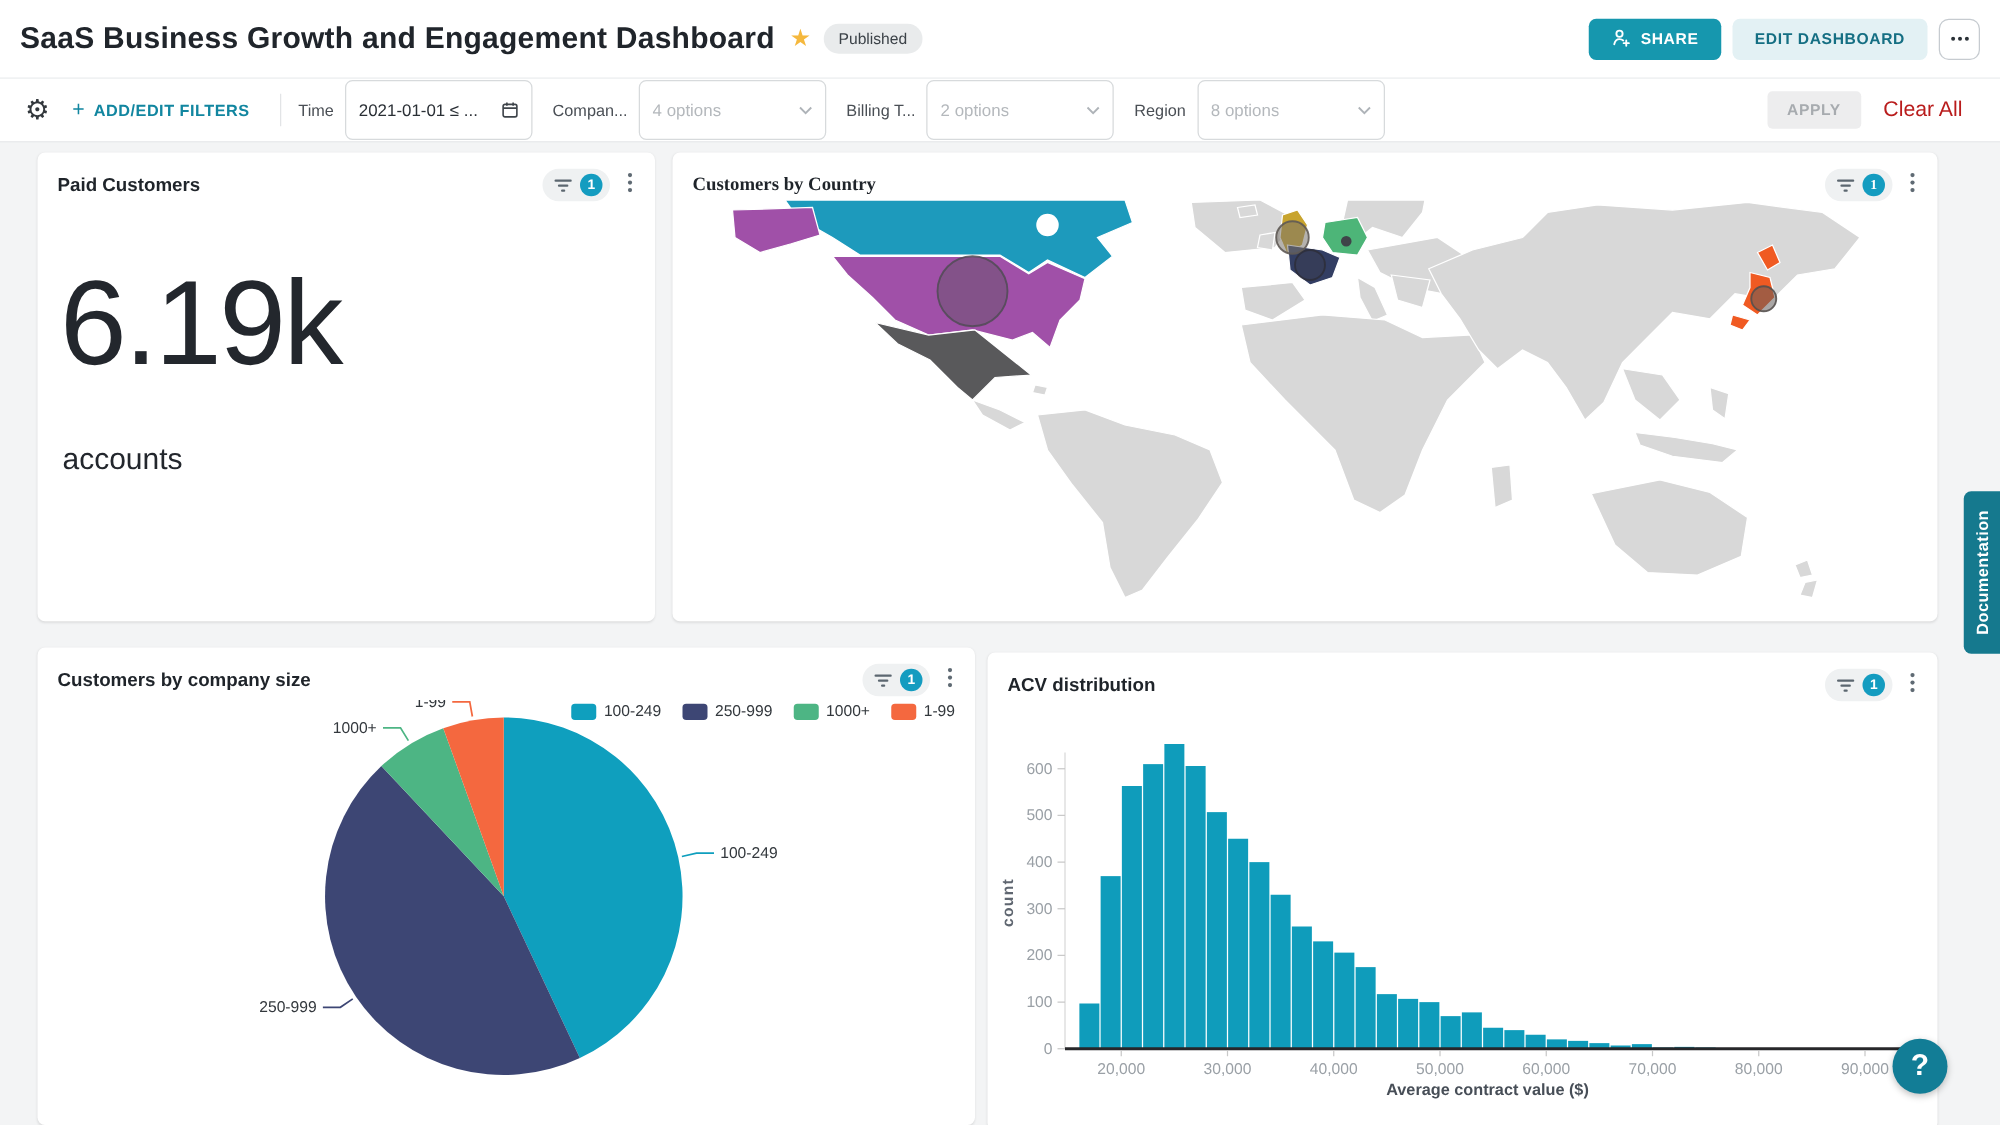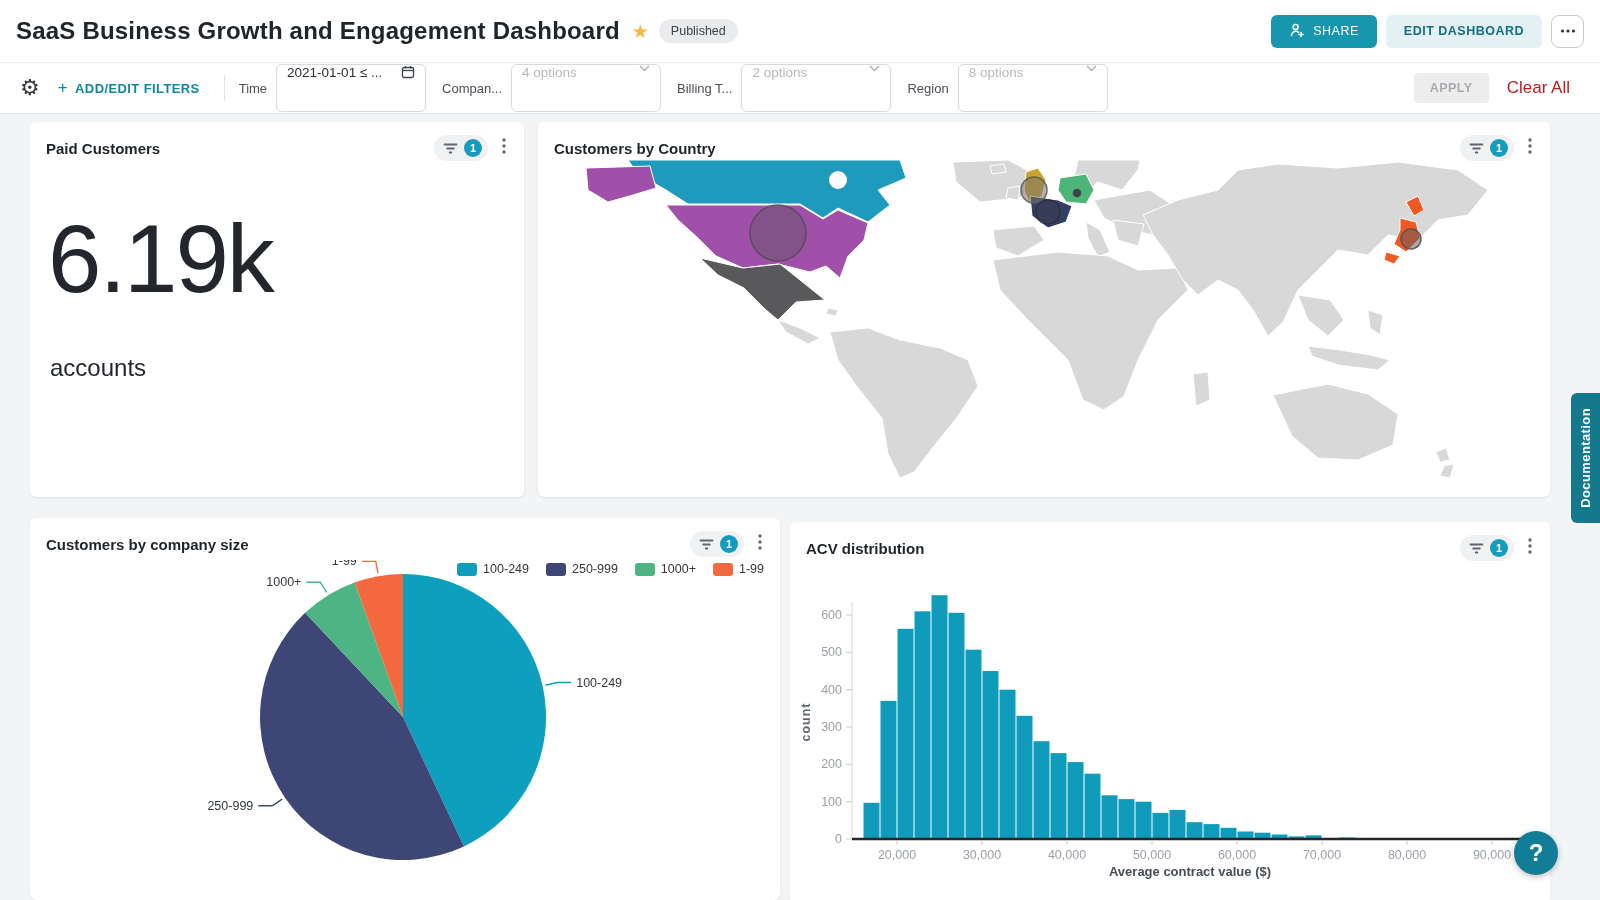--- a/index.html
+++ b/index.html
@@ -9,52 +9,52 @@
   
   .topbar { position:absolute; top:0; left:0; width:1600px; height:62px; background:#fff;
             display:flex; align-items:center; padding:0 16px; z-index:5; }
   .page-title { font-size:24px; font-weight:700; color:#20252b; letter-spacing:.2px; }
   .star { color:#f5b83d; font-size:19px; margin-left:12px; }
   .pub-badge { margin-left:10px; background:#e9ebec; color:#3c4248; font-size:12.5px;
                padding:5px 12px; border-radius:13px; }
   .topbar-actions { margin-left:auto; display:flex; align-items:center; gap:9px; }
   .btn-share { display:flex; align-items:center; gap:8px; background:#1697ae; color:#fff;
                border:none; border-radius:6px; height:33px; padding:0 18px; font-size:12.5px;
-               font-weight:400; letter-spacing:.5px; cursor:pointer; }
+               font-weight:700; letter-spacing:.5px; cursor:pointer; }
   .btn-edit { background:#e3f1f4; color:#156f83; border:none; border-radius:6px; height:33px;
               padding:0 18px; font-size:12.5px; font-weight:700; letter-spacing:.5px; cursor:pointer; }
   .btn-more { width:33px; height:33px; background:#fff; border:1px solid #c6cbd0; border-radius:8px;
               display:flex; align-items:center; justify-content:center; cursor:pointer; }
 
   
   .filterbar { position:absolute; top:62px; left:0; width:1600px; height:52px; background:#fff;
                border-top:1px solid #eceeef; border-bottom:1px solid #e3e5e7;
                display:flex; align-items:center; padding:0 16px; z-index:5; }
   .gear { font-size:22px; color:#33383d; margin:0 8px 0 4px; cursor:pointer; line-height:1; }
   .addedit { display:flex; align-items:center; gap:7px; color:#1286a0; font-size:13px; font-weight:700;
              letter-spacing:.4px; margin:0 10px; cursor:pointer; }
   .addedit .plus { font-size:17px; font-weight:400; }
   .fdivider { width:1px; height:26px; background:#e2e4e6; margin:0 14px; }
   .filter-item { display:flex; align-items:center; margin-right:16px; }
   .filter-label { font-size:13px; color:#4a4f55; margin-right:9px; white-space:nowrap; }
-  .filter-control { display:flex; align-items:flex-start; justify-content:space-between; width:150px;
+  .filter-control { display:flex; align-items:center; justify-content:space-between; width:150px;
                     height:48px; border:1px solid #d7dadc; border-radius:6px; padding:0 10px;
                     background:#fff; cursor:pointer; }
   .filter-control .val { font-size:13.5px; color:#2a2f35; white-space:nowrap; overflow:hidden; }
   .filter-control .val.ph { color:#b4b8bc; }
   .apply-wrap { margin-left:auto; display:flex; align-items:center; gap:18px; padding-right:14px;justify-content:flex-end; }
   .btn-apply { background:#ededee; color:#a7abaf; border:none; border-radius:4px; height:30px;
                padding:0 16px; font-size:12.5px; font-weight:700; letter-spacing:.5px; }
   .clear-all { font-size:17px; color:#b91c1c; cursor:pointer; }
 
   
   .main { position:absolute; top:114px; left:0; width:1316px; height:786px; }
   .card { position:absolute; background:#fff; border-radius:6px; box-shadow:0 1px 2px rgba(0,0,0,.09); overflow:hidden; }
   #card-kpi  { left:30px;  top:8px;   width:494px;  height:375px; }
-  #card-map  { left:538px; top:8px;   width:1012px; height:375px; }
+  #card-map  { left:538px; top:8px;   width:1012px; height:375px;font-family:Liberation Serif, serif; }
   #card-pie  { left:30px;  top:404px; width:750px;  height:382px; }
   #card-hist { left:790px; top:408px; width:760px;  height:382px; }
   .card-head { display:flex; align-items:center; padding:13px 12px 8px 16px; }
   .card-title { font-size:15px; font-weight:700; color:#1f242a; }
   .head-right { margin-left:auto; display:flex; align-items:center; gap:8px; }
   .chip { display:flex; align-items:center; gap:6px; background:#eff1f2; border-radius:14px;
           height:26px; padding:0 6px 0 9px; cursor:pointer; }
   .chipnum { width:18px; height:18px; border-radius:50%; background:#149cc0; color:#fff;
              font-size:11px; font-weight:700; display:flex; align-items:center; justify-content:center; }
   .kebab { cursor:pointer; padding:2px 6px; }

